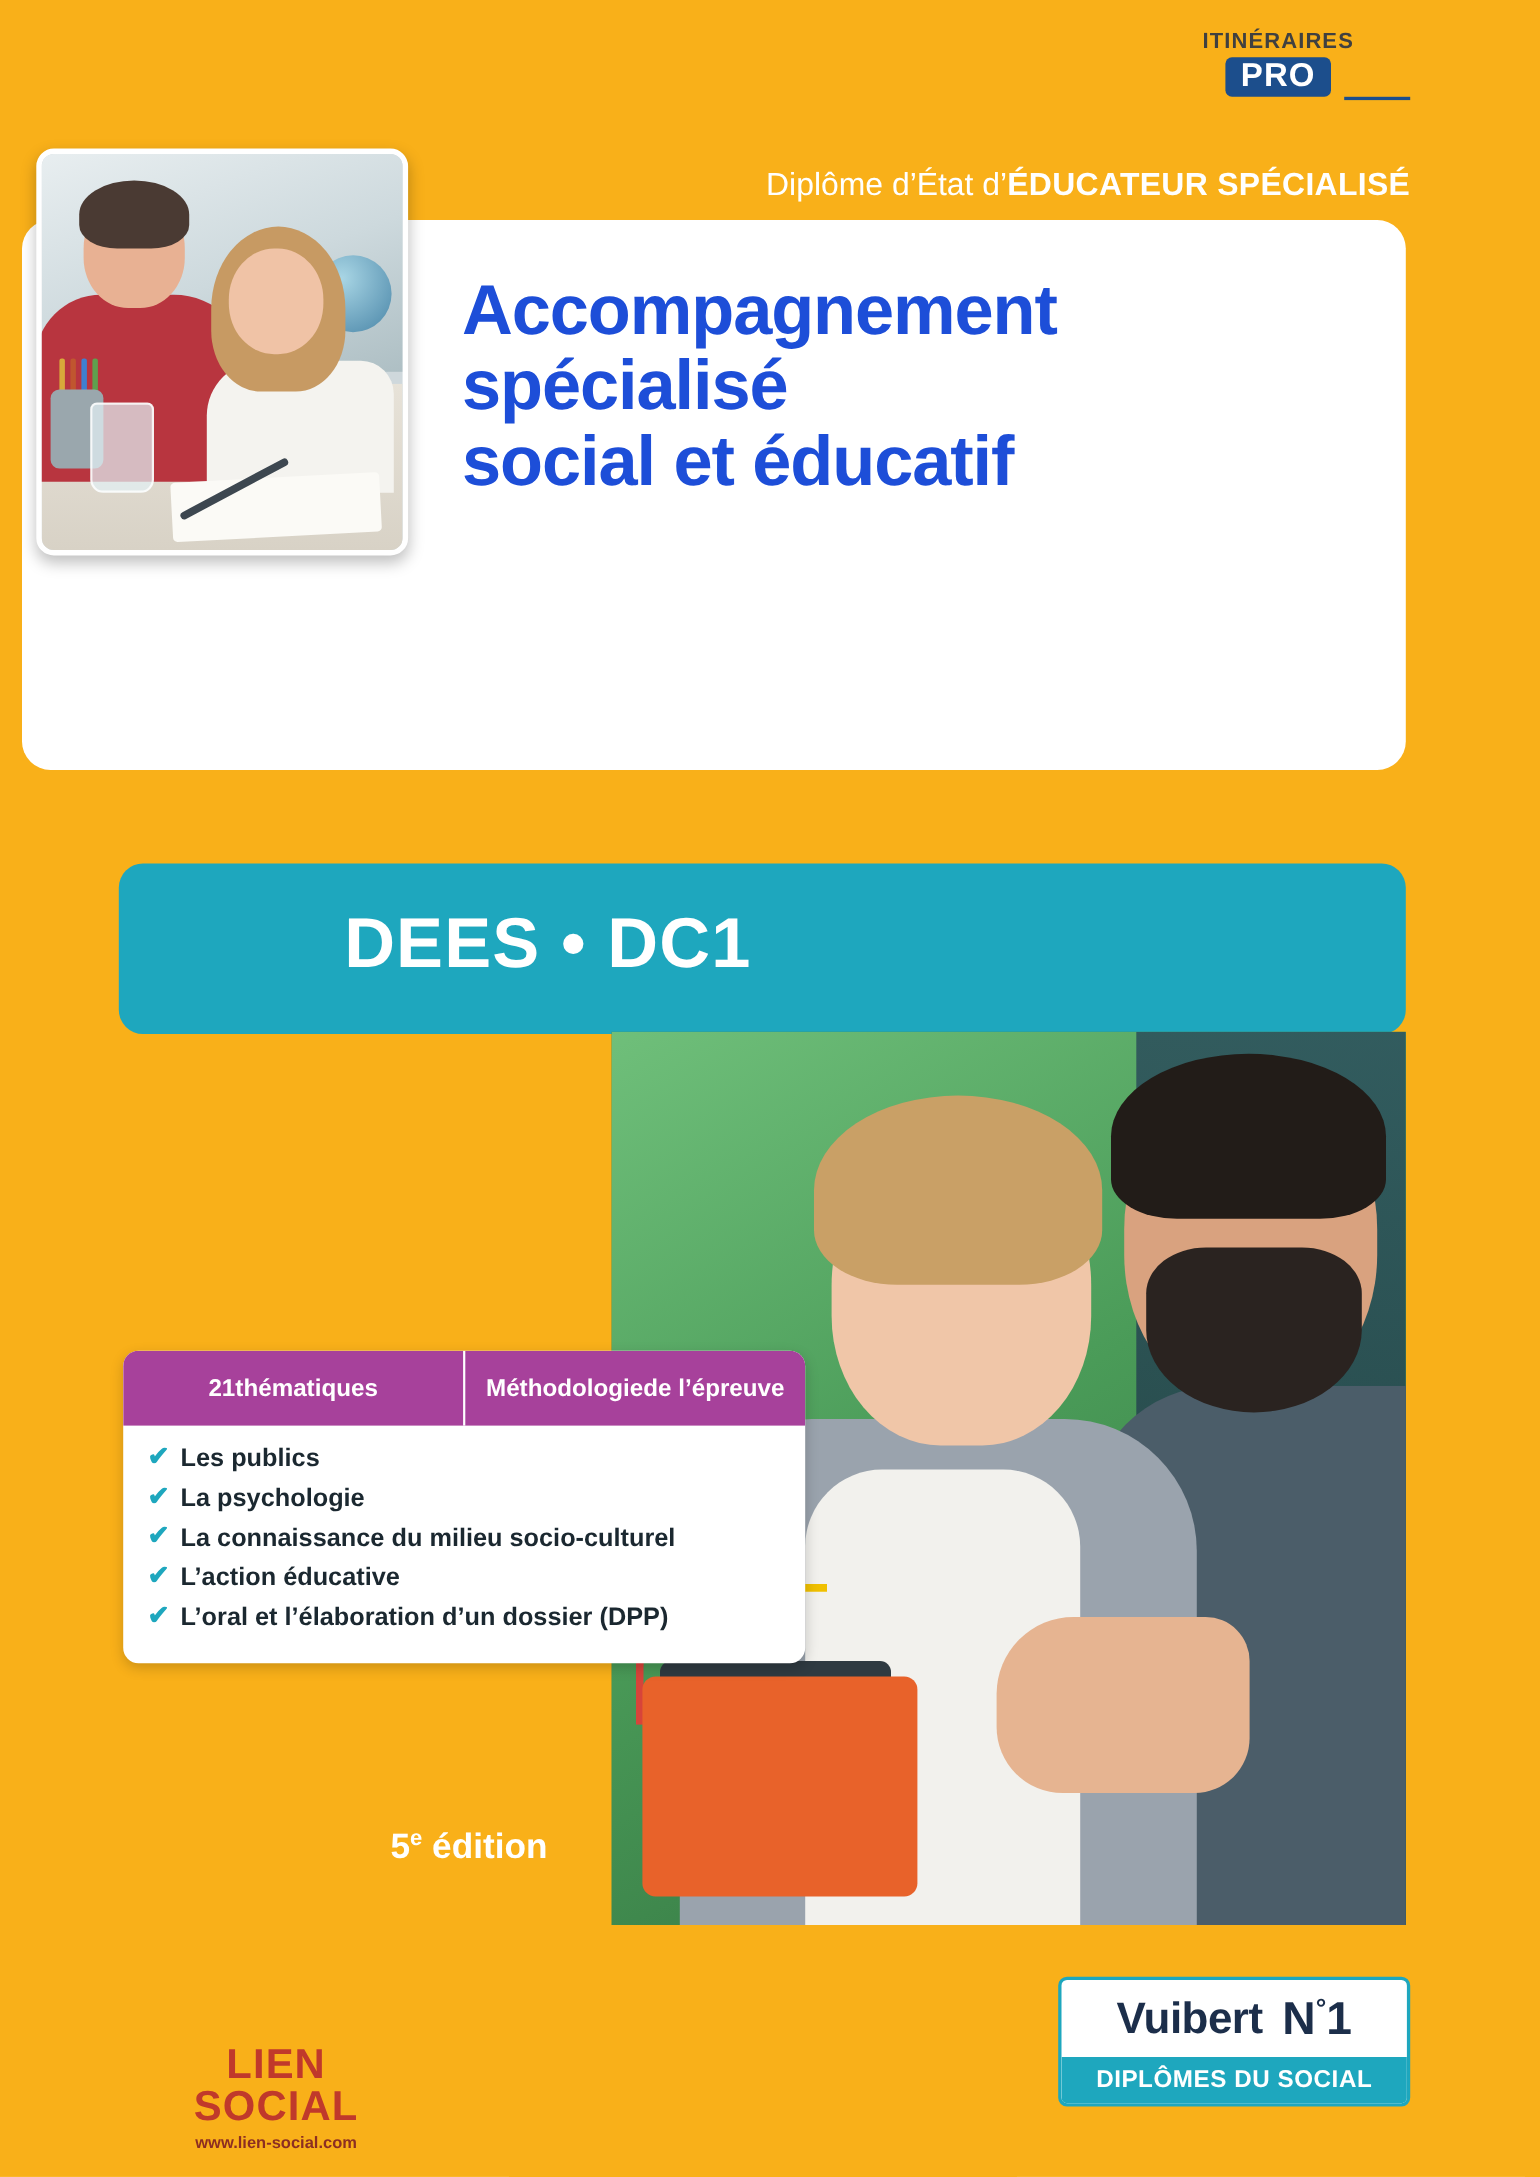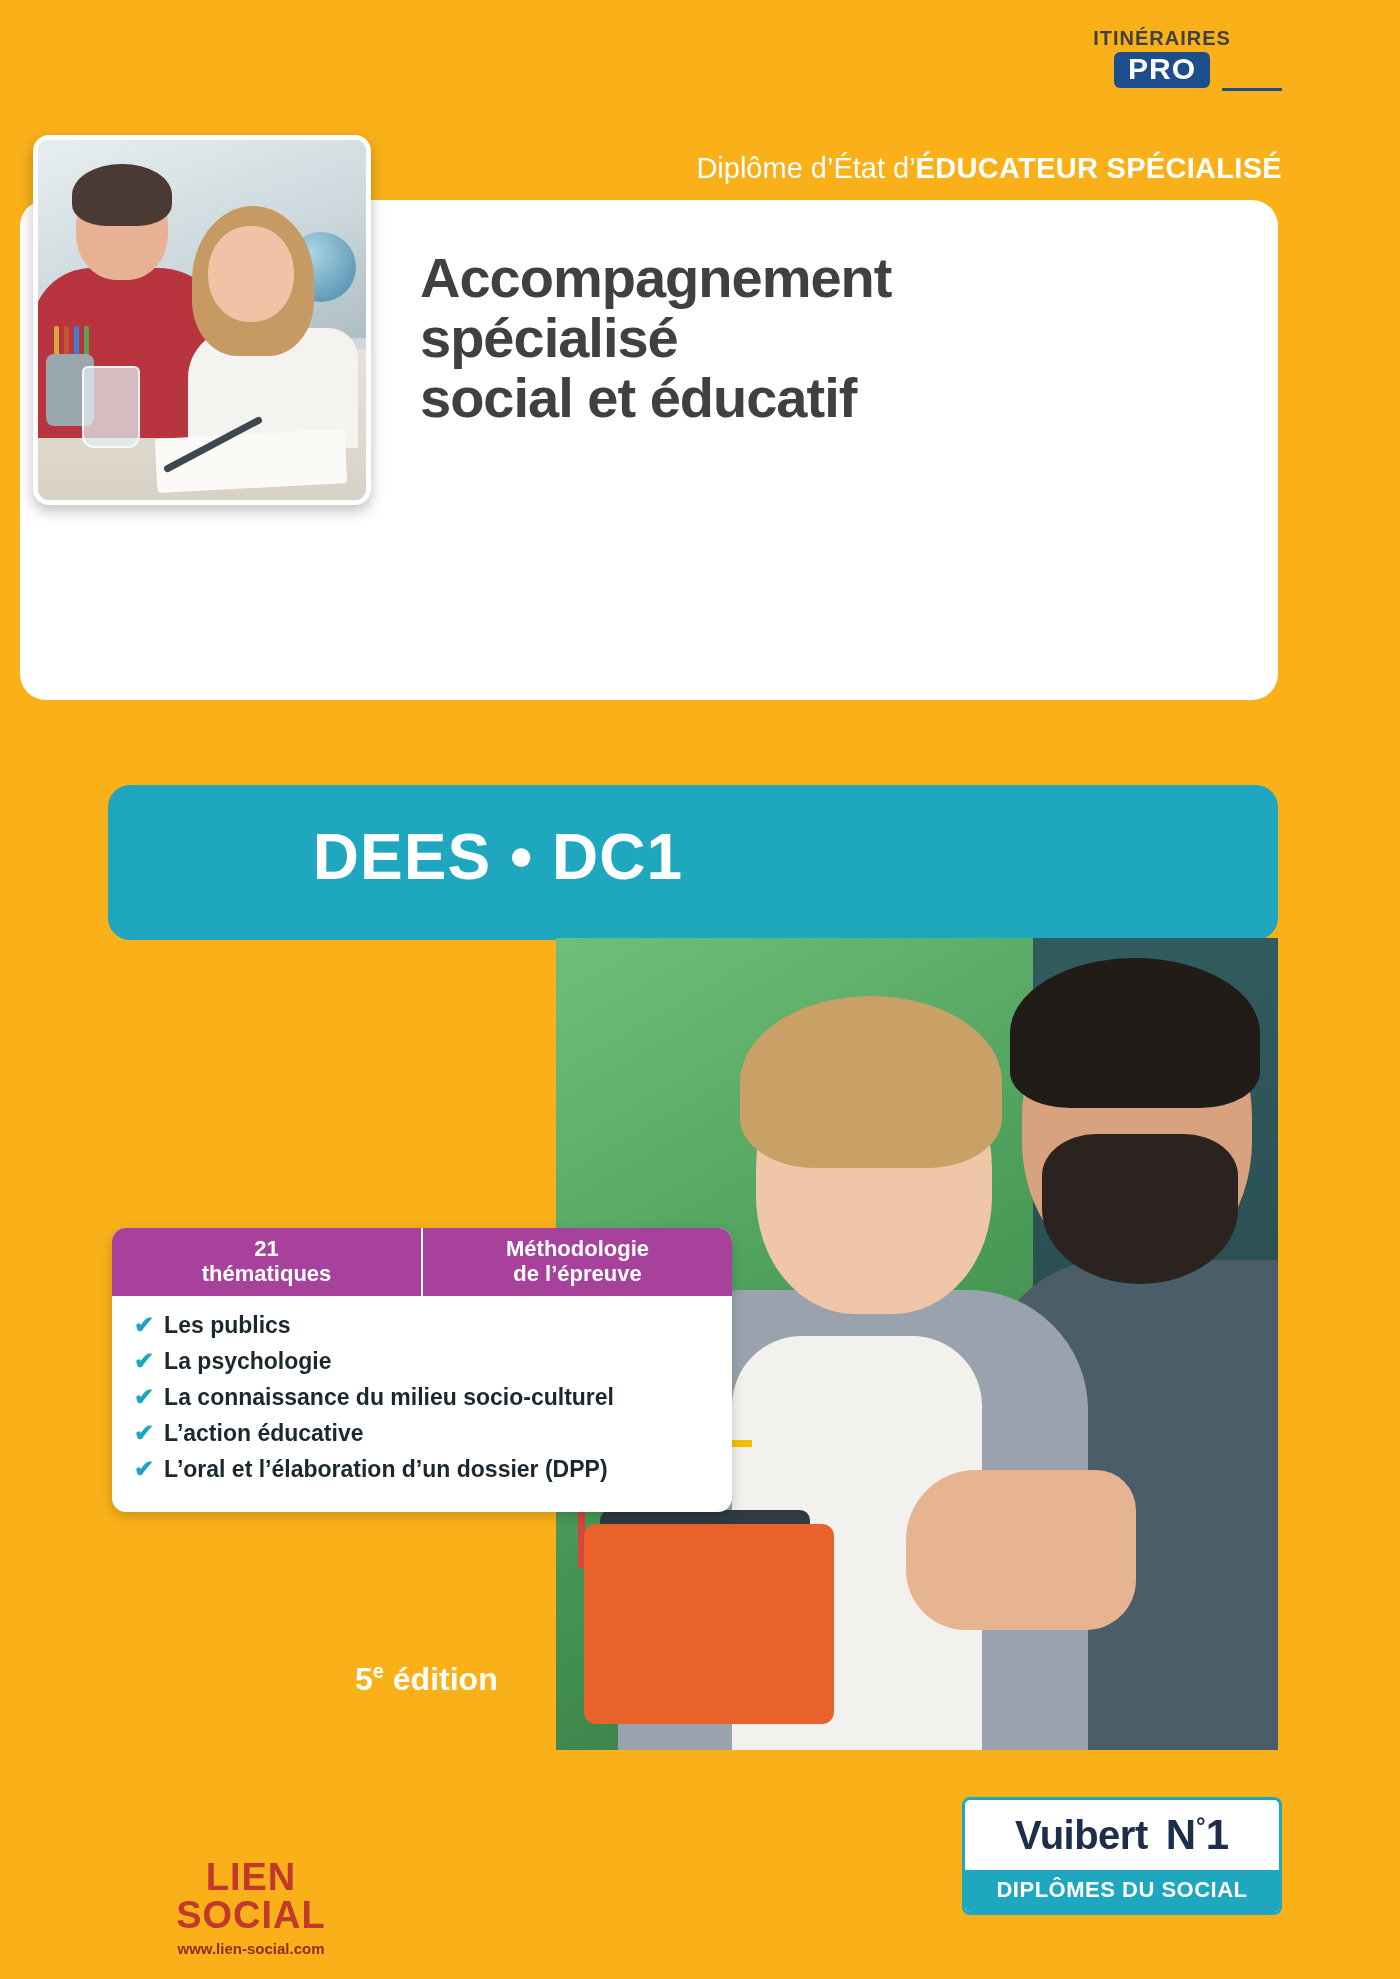--- a/index.html
+++ b/index.html
@@ -81,22 +81,22 @@
     width: 1258px;
     height: 500px;
     background: #ffffff;
     border-radius: 26px;
   }
   .title-text {
     position: absolute;
     left: 420px;
     top: 248px;
     width: 880px;
-    color: #404040;
-    font-size: 56px;
+    color: #1d4ed8;
+    font-size: 64px;
     font-weight: bold;
     line-height: 1.07;
     letter-spacing: -1px;
   }
 
   
   .photo-small {
     position: absolute;
     left: 33px;
     top: 135px;
@@ -280,21 +280,21 @@
   }
   .card-head {
     display: flex;
     background: #A7419B;
     color: #ffffff;
     height: 68px;
   }
   .card-head .cell {
     flex: 1;
     display: flex;
-    flex-direction: column;
+    flex-direction: row;
     justify-content: center;
     align-items: center;
     font-size: 22px;
     font-weight: bold;
     line-height: 1.12;
     text-align: center;
     padding: 0 6px;
   }
   .card-head .cell + .cell { border-left: 2px solid #ffffff; }
   .card-body { padding: 16px 22px 20px 22px; }

